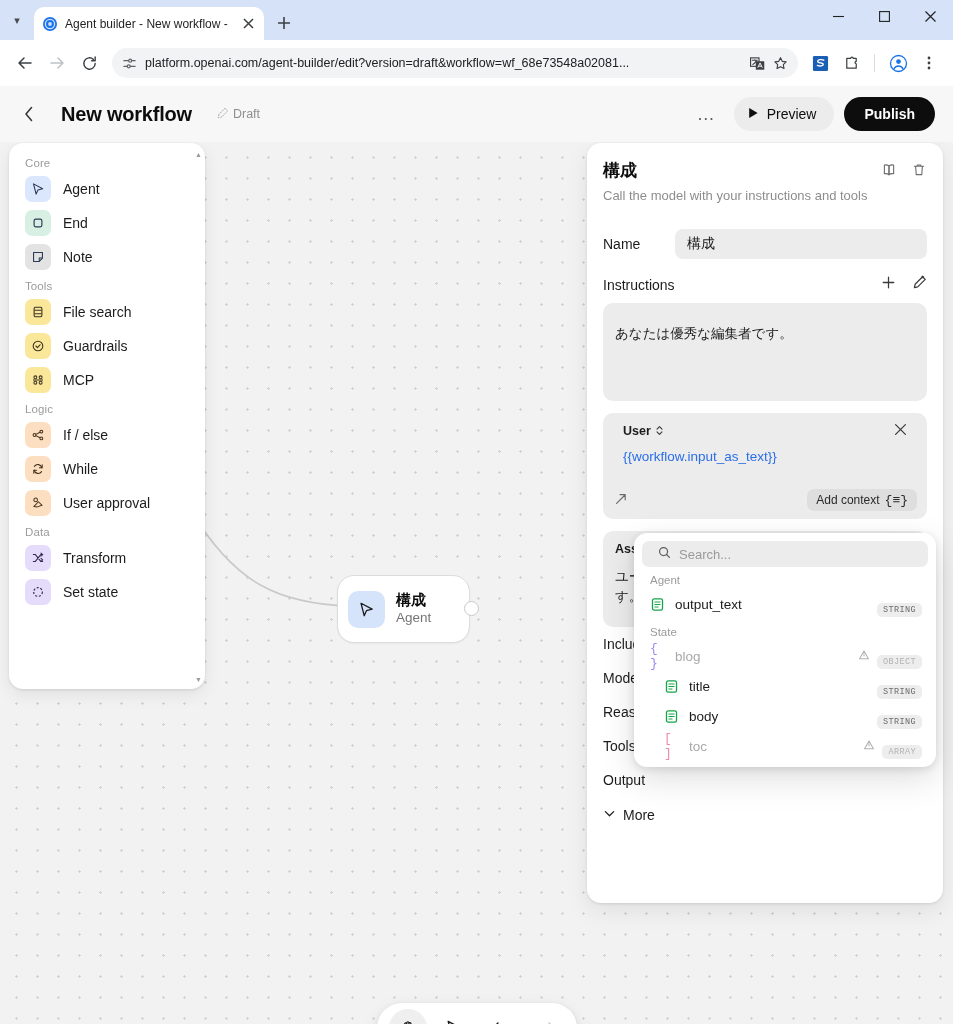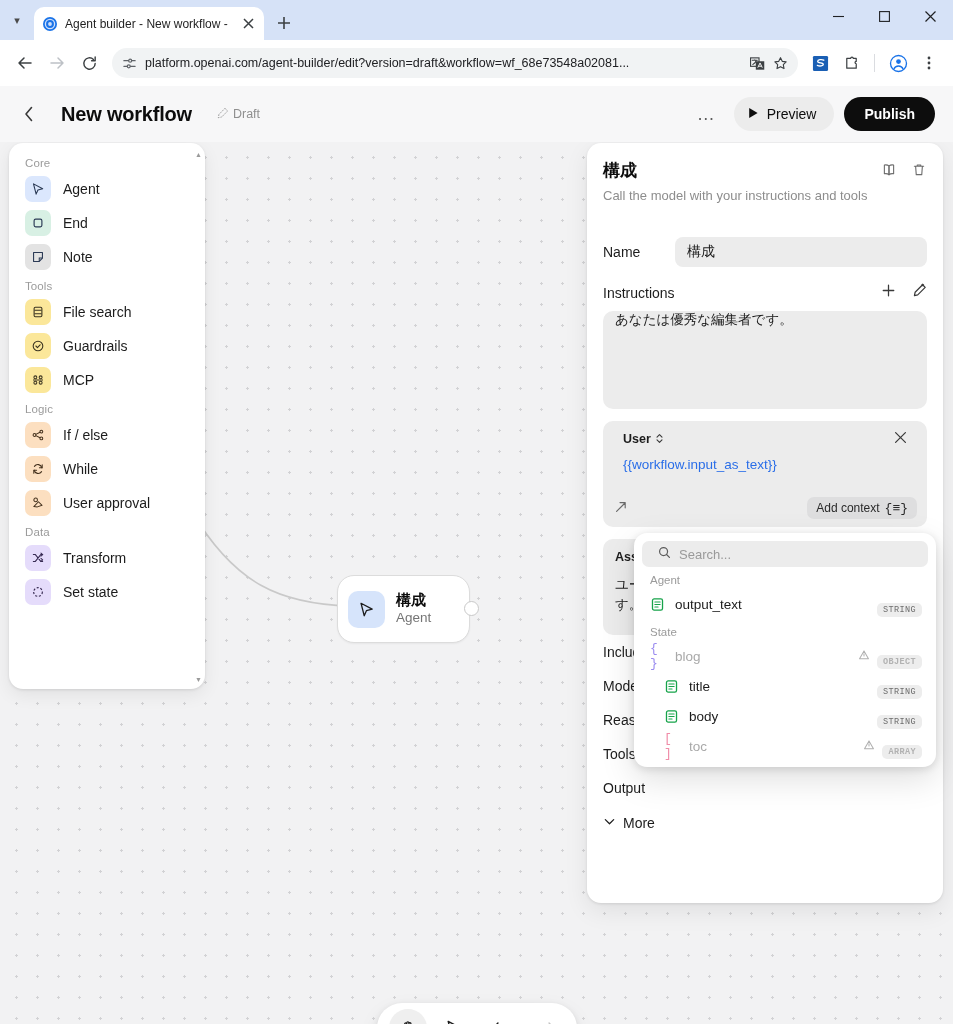--- a/index.html
+++ b/index.html
@@ -138,32 +138,32 @@
   .config {
     position:absolute; right:10px; top:1px; width:356px; height:760px;
     background:#fff; border-radius:14px;
     box-shadow:0 1px 3px rgba(0,0,0,.10), 0 8px 24px rgba(0,0,0,.08);
     padding:16px; overflow:hidden;
   }
   .cfg-head { display:flex; align-items:flex-start; }
   .cfg-title { font-size:17px; font-weight:700; color:#0d0d0d; }
   .cfg-head-icons { margin-left:auto; display:flex; gap:14px; padding-top:3px; color:#6d6d6d; }
   .cfg-desc { font-size:13px; color:#8d8d8d; margin-top:6px; }
-  .cfg-row-name { display:flex; align-items:center; gap:10px; margin-top:34px; }
+  .cfg-row-name { display:flex; align-items:center; gap:10px; margin-top:26px; }
   .cfg-label { font-size:14px; color:#1c1c1c; width:62px; flex:none; }
   .cfg-input {
     flex:1; height:30px; background:#ececec; border-radius:8px;
     display:flex; align-items:center; padding:0 12px; font-size:14px; color:#1c1c1c;
   }
   .cfg-row-instr { display:flex; align-items:center; margin-top:16px; }
   .cfg-row-instr .cfg-label { width:auto; }
   .instr-actions { margin-left:auto; display:flex; align-items:center; gap:16px; color:#3a3a3a; }
   .instr-box {
     margin-top:9px; height:98px; background:#ececec; border-radius:10px;
-    padding:0 12px; font-size:13.5px; color:#1c1c1c;
+    padding:22px 12px; font-size:13.5px; color:#1c1c1c;
   }
   .msg-box {
     margin-top:12px; height:106px; background:#ececec; border-radius:10px;
     padding:9px 20px; position:relative;
   }
   .msg-head { display:flex; align-items:center; gap:4px; }
   .msg-role { font-size:12.5px; font-weight:700; color:#1c1c1c; }
   .msg-x { margin-left:auto; color:#3a3a3a; }
   .msg-body { margin-top:9px; font-size:13.5px; color:#2a6ee8; }
   .msg-foot { position:absolute; left:12px; right:10px; bottom:8px; display:flex; align-items:center; }
@@ -195,21 +195,21 @@
   .pop-item { display:flex; align-items:center; height:30px; padding:0 6px 0 8px; gap:11px; }
   .pop-item.indent { padding-left:22px; }
   .pop-ico { width:14px; height:14px; flex:none; display:flex; align-items:center; justify-content:center; }
   .pop-name { font-size:13.5px; color:#1c1c1c; }
   .pop-name.muted { color:#a9a9a9; }
   .pop-right { margin-left:auto; display:flex; align-items:center; gap:7px; }
   .pop-badge {
     background:#ededed; border-radius:5px; padding:2px 6px;
     font-family:"Liberation Mono", monospace; font-size:8.5px; color:#6b6b6b; letter-spacing:.4px;margin-top:12px;
   }
-  .pop-badge.muted { color:#b2b2b2;font-weight:bold; }
+  .pop-badge.muted { color:#b2b2b2; }
   .brace { font-family:"Liberation Mono", monospace; font-size:13px; }
 </style>
 </head>
 <body>
 
 <div class="screen">
 
   <div class="chrome-top">
     <div class="tabstrip">
       <div class="tab-chevron">▾</div>

